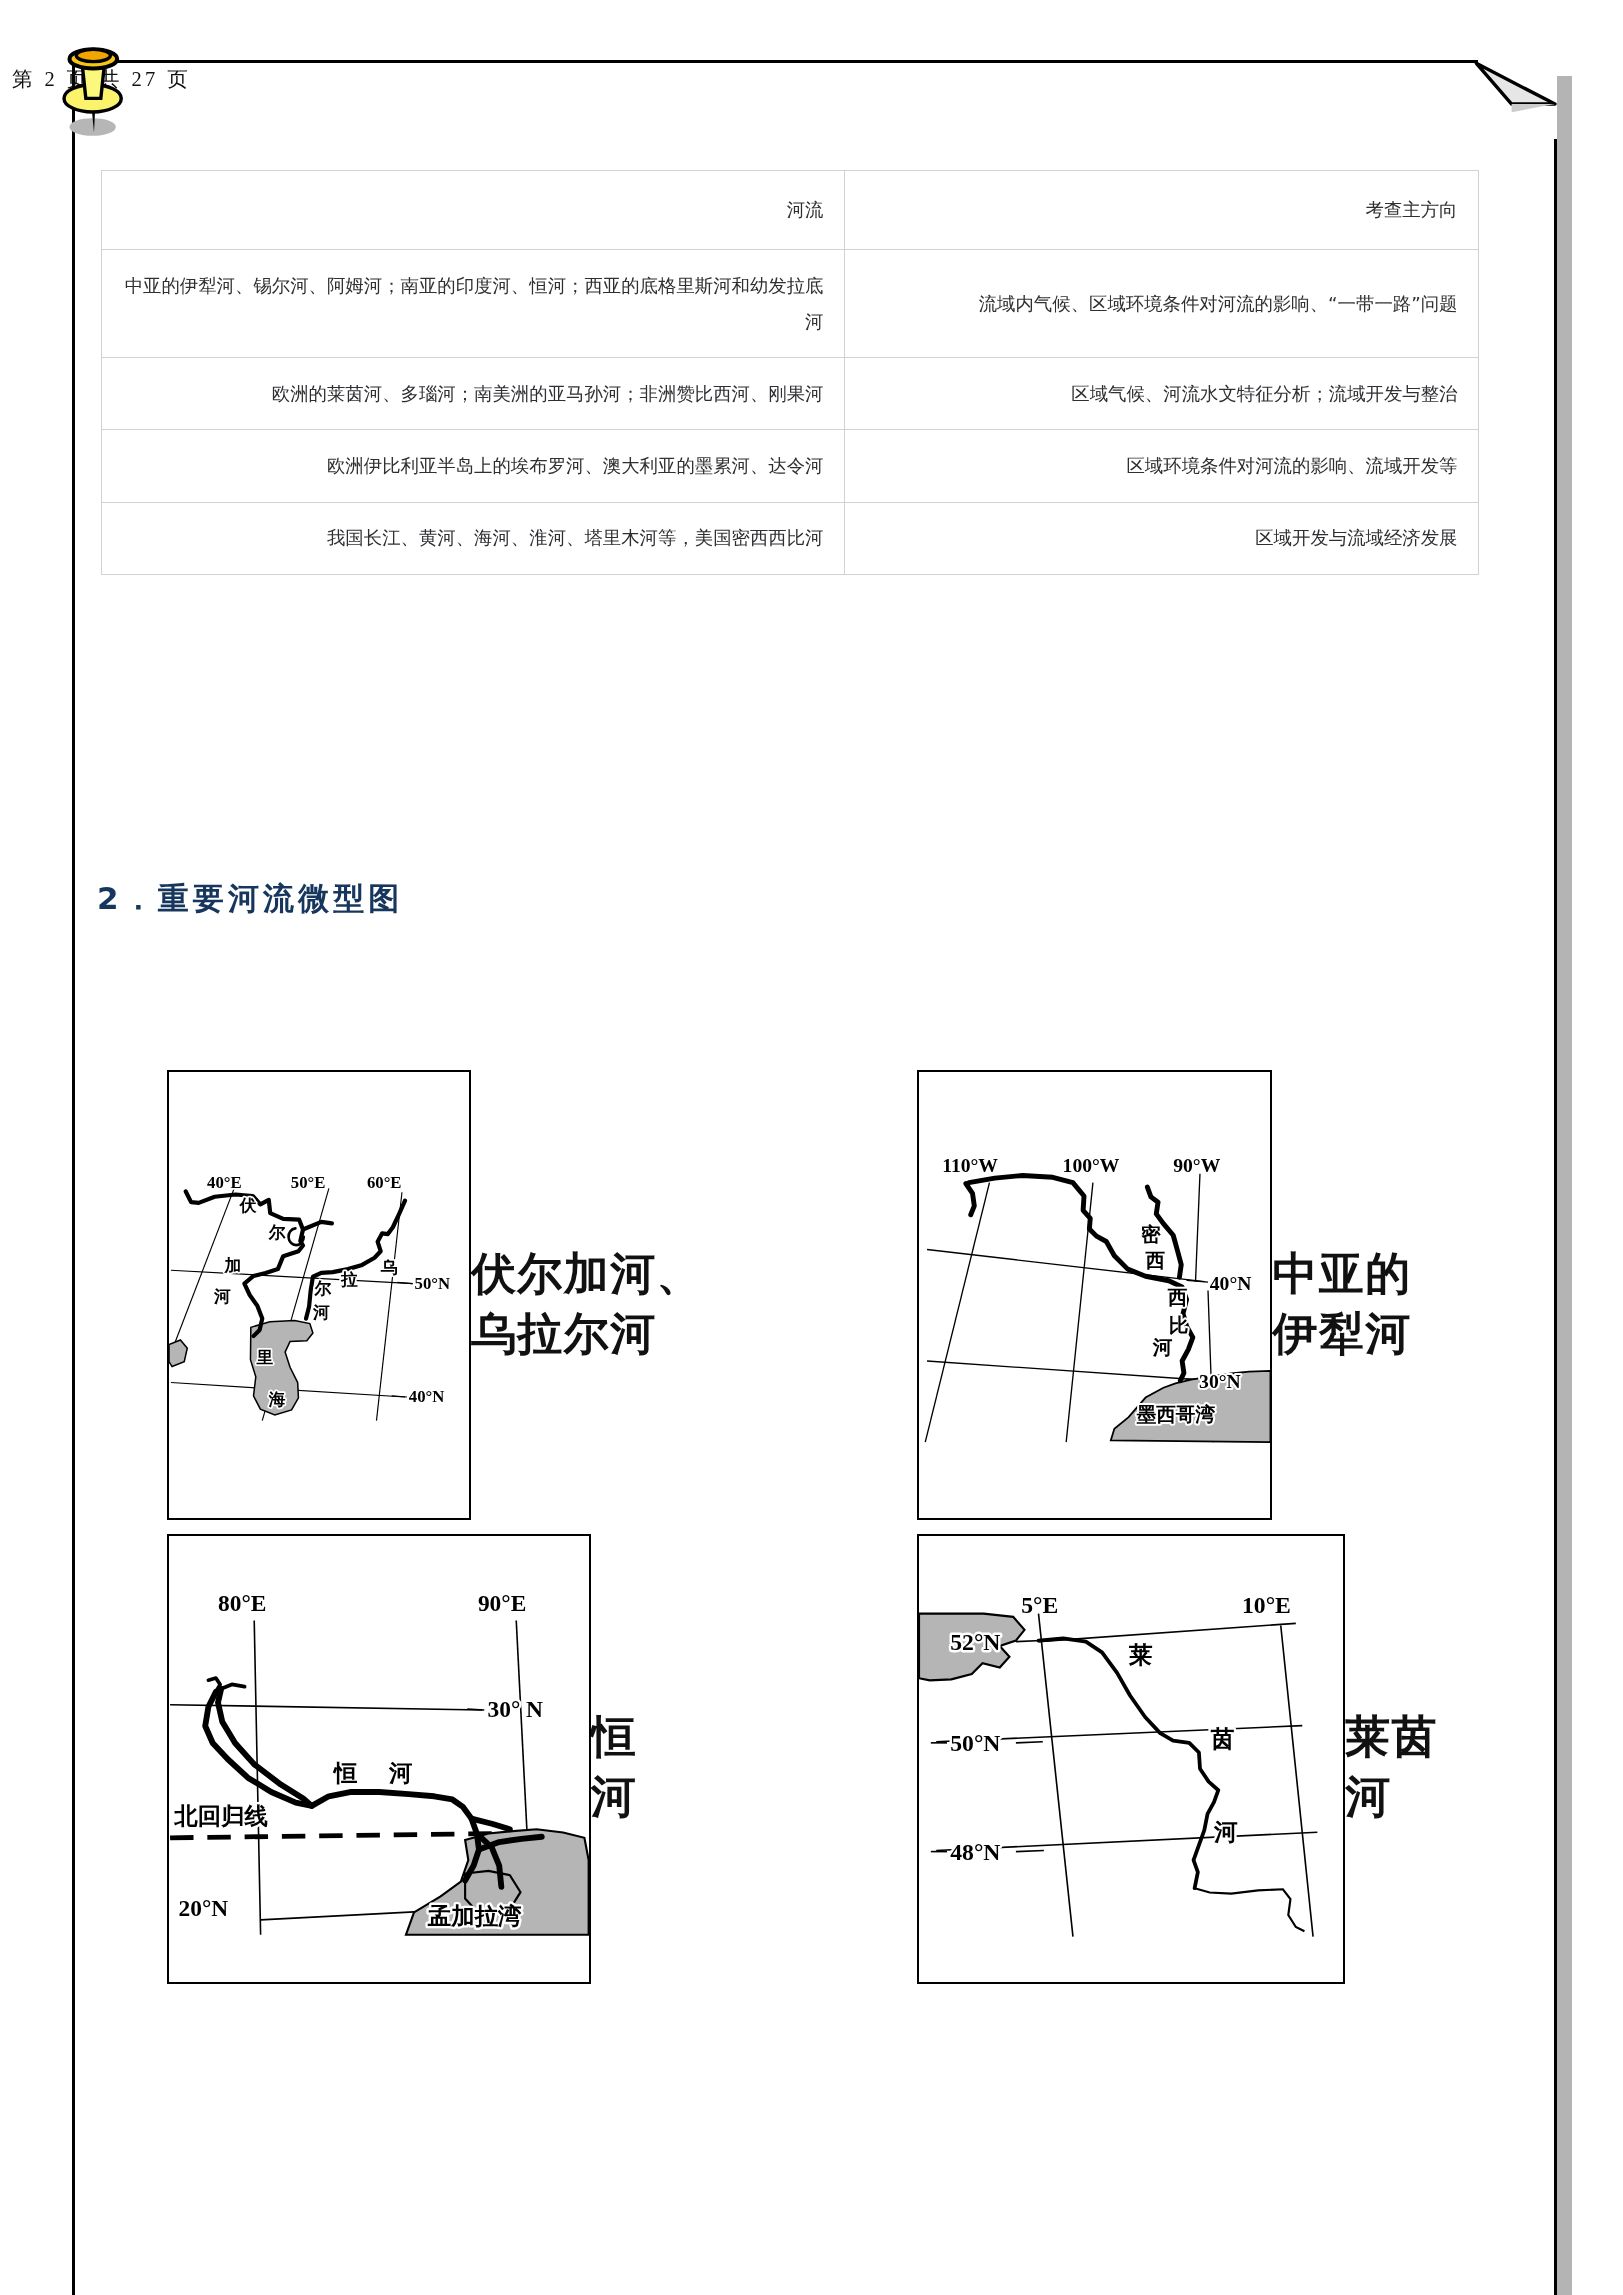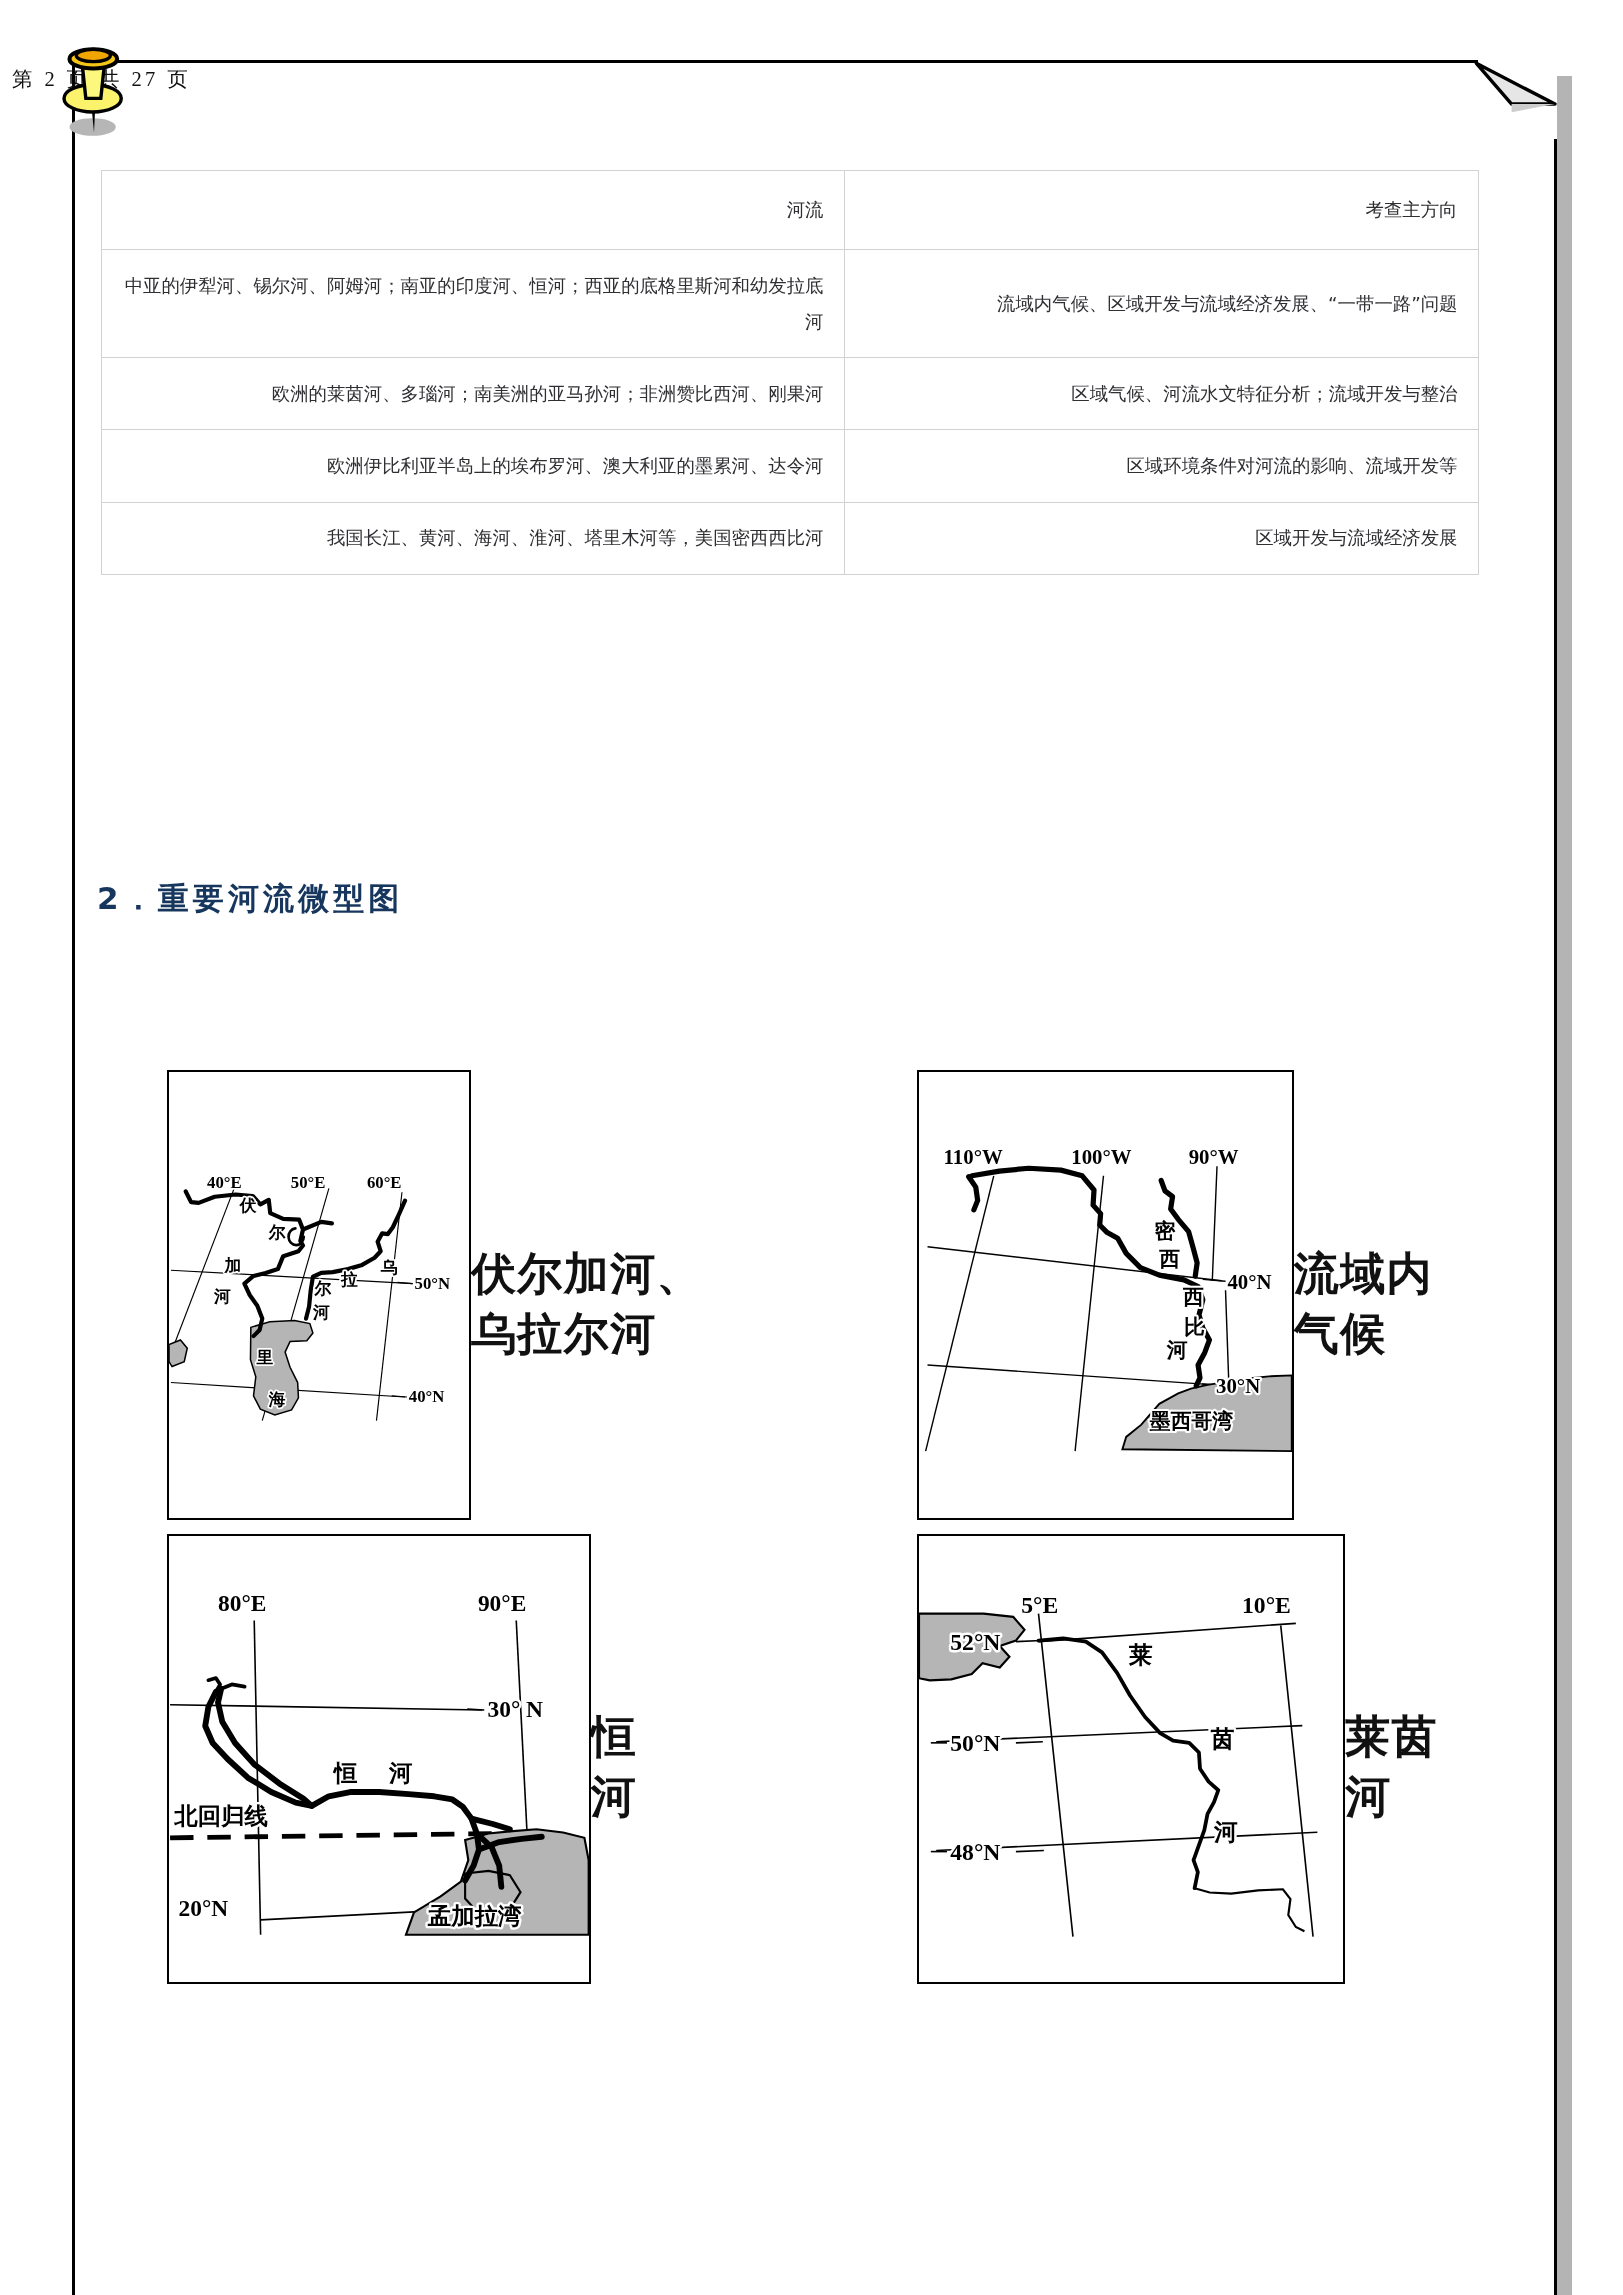--- a/index.html
+++ b/index.html
@@ -203,21 +203,21 @@
       <col class="col-left">
       <col class="col-right">
     </colgroup>
   <tbody>
     <tr class="hdr">
       <td>河流</td>
       <td>考查主方向</td>
     </tr>
     <tr>
       <td>中亚的伊犁河、锡尔河、阿姆河；南亚的印度河、恒河；西亚的底格里斯河和幼发拉底河</td>
-      <td>流域内气候、区域开发与流域经济发展、“一带一路”问题</td>
+      <td>流域内气候、区域环境条件对河流的影响、“一带一路”问题</td>
     </tr>
     <tr>
       <td>欧洲的莱茵河、多瑙河；南美洲的亚马孙河；非洲赞比西河、刚果河</td>
       <td>区域气候、河流水文特征分析；流域开发与整治</td>
     </tr>
     <tr>
       <td>欧洲伊比利亚半岛上的埃布罗河、澳大利亚的墨累河、达令河</td>
       <td>区域环境条件对河流的影响、流域开发等</td>
     </tr>
     <tr>
@@ -321,21 +321,21 @@
 
           <text class="lbl-cjk halo" x="498" y="210">密</text>
           <text class="lbl-cjk halo" x="508" y="268">西</text>
           <text class="lbl-cjk halo" x="558" y="350">西</text>
           <text class="lbl-cjk halo" x="560" y="412">比</text>
           <text class="lbl-cjk halo" x="524" y="462">河</text>
 
           <text class="lbl-cjk halo" x="488" y="612">墨西哥湾</text>
         </svg>
       </div>
-      <div class="map-caption">流域内气候</div>
+      <div class="map-caption">中亚的伊犁河</div>
     </div>
 
   </div>
 
   <div class="map-row">
 
     <div class="map-cell">
       <div class="map-frame">
         <svg viewBox="0 0 788 660">
 

